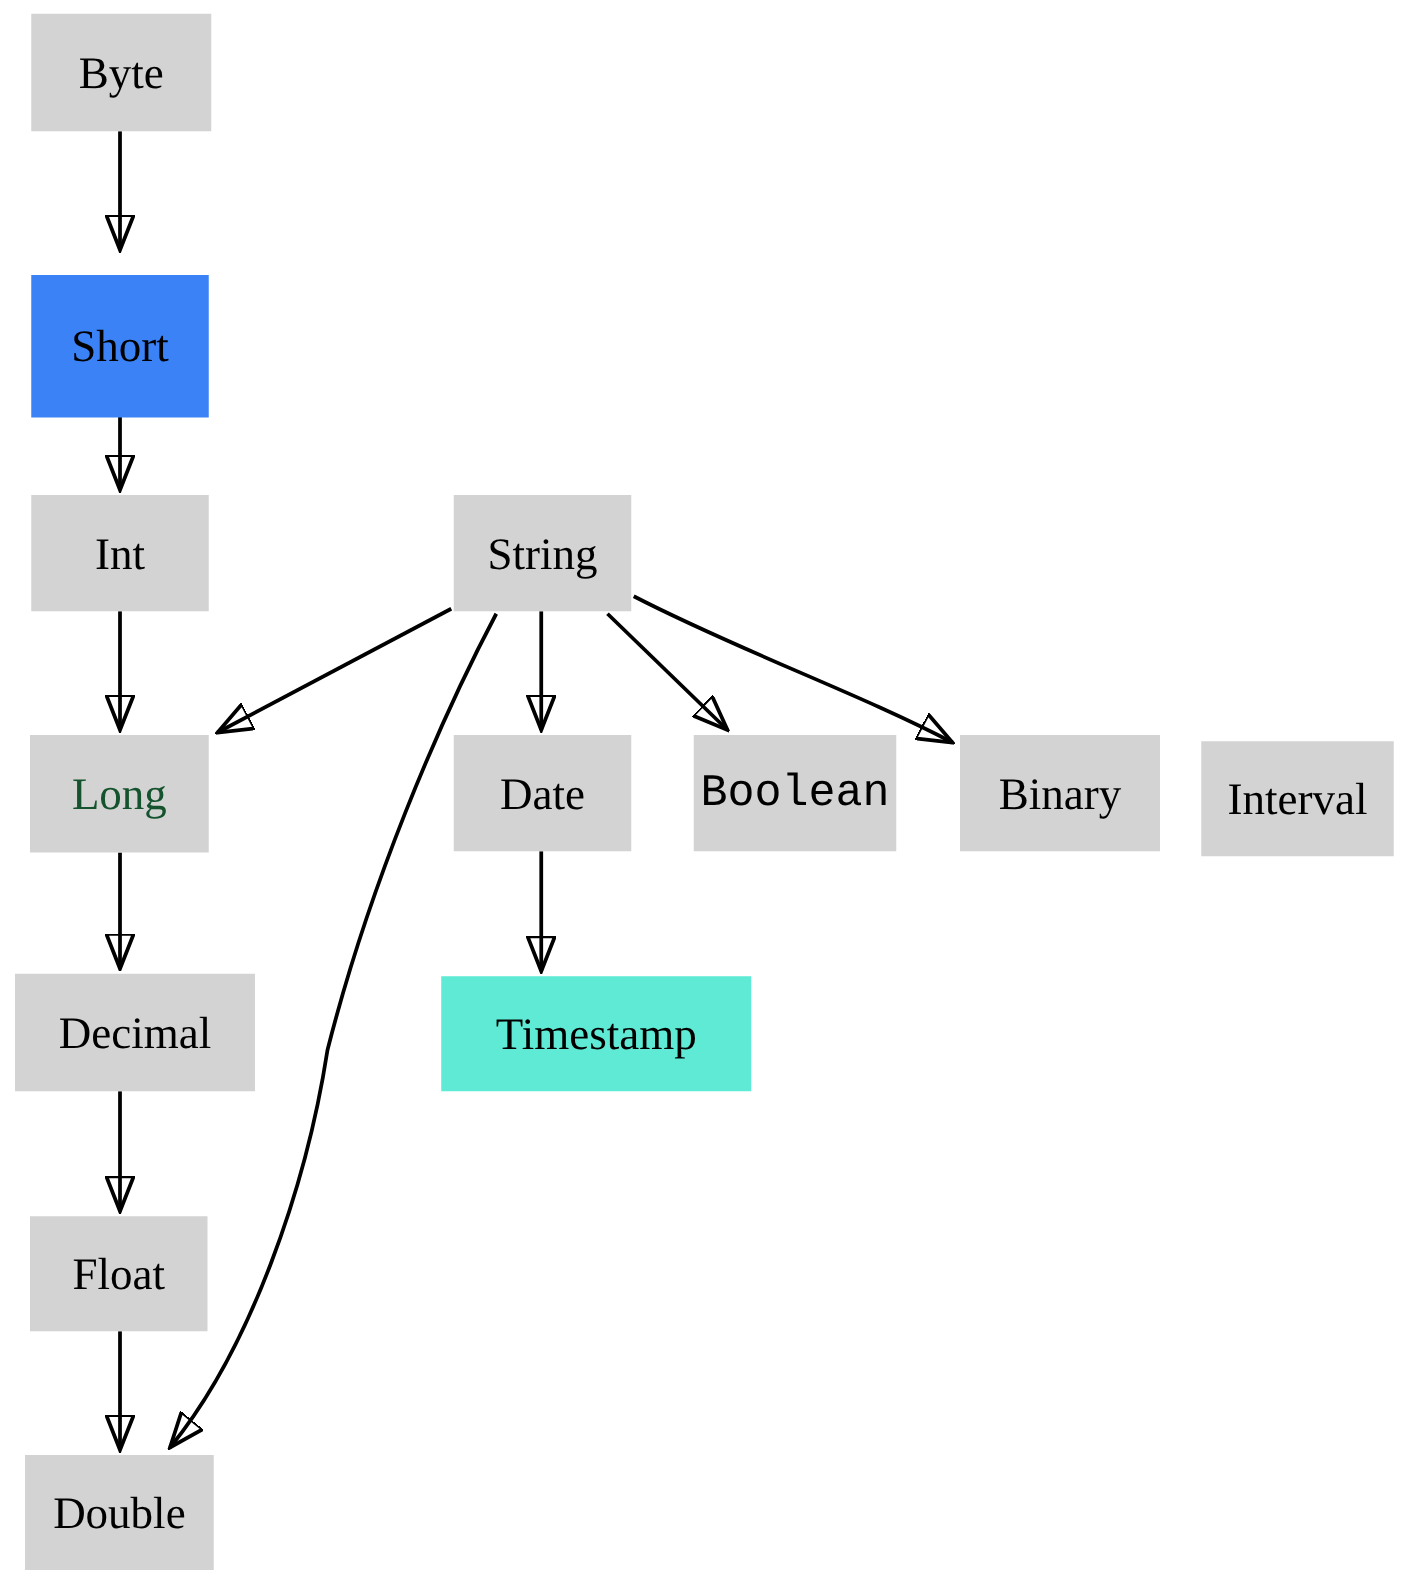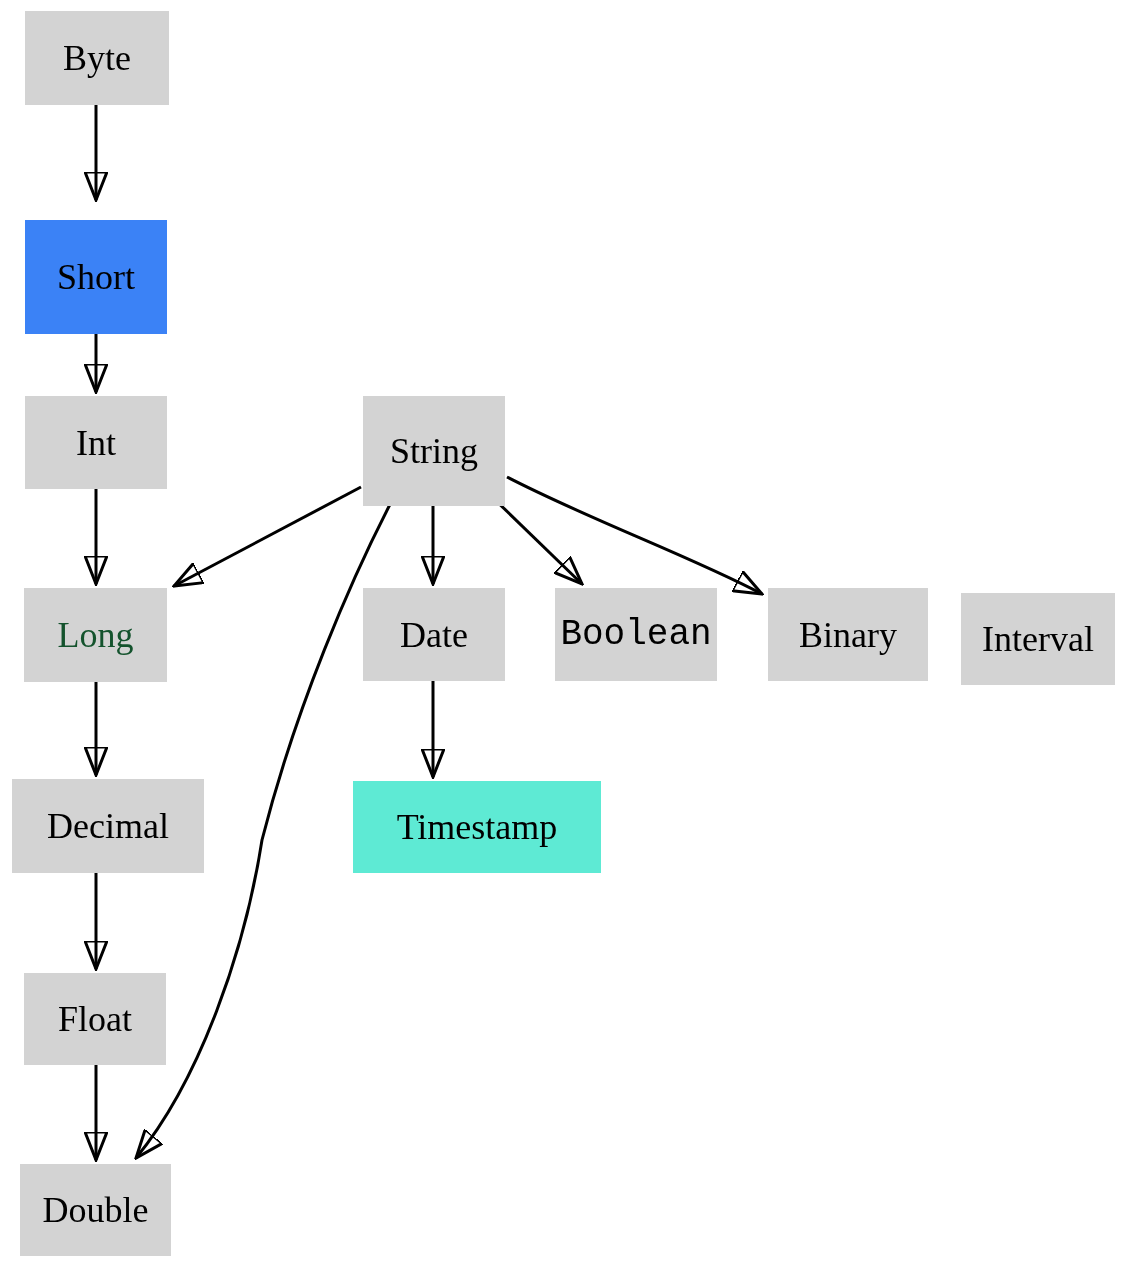--- a/index.html
+++ b/index.html
@@ -68,21 +68,21 @@
   <div id="node-group">
       <div class="node" style="left: 25px; top: 11px; width: 144px; height: 94px; background: rgb(211, 211, 211);">
         <span class="node-label" style="color: rgb(0, 0, 0);">Byte</span>
       </div>
       <div class="node" style="left: 25px; top: 204px; width: 142px; height: 114px; background: #3b82f6; margin-top: 16px;">
         <span class="node-label" style="color: rgb(0, 0, 0);">Short</span>
       </div>
       <div class="node" style="left: 25px; top: 396px; width: 142px; height: 93px; background: rgb(211, 211, 211);">
         <span class="node-label" style="color: rgb(0, 0, 0);">Int</span>
       </div>
-      <div class="node" style="left: 363px; top: 396px; width: 142px; height: 110px; background: rgb(211, 211, 211);">
+      <div class="node" style="left: 363px; top: 396px; width: 142px; height: 93px; background: rgb(211, 211, 211);">
         <span class="node-label" style="color: rgb(0, 0, 0);">String</span>
       </div>
       <div class="node" style="left: 24px; top: 588px; width: 143px; height: 94px; background: rgb(211, 211, 211);">
         <span class="node-label" style="color: #14532d; text-align: right;">Long</span>
       </div>
       <div class="node" style="left: 363px; top: 588px; width: 142px; height: 93px; background: rgb(211, 211, 211);">
         <span class="node-label" style="color: rgb(0, 0, 0);">Date</span>
       </div>
       <div class="node" style="left: 555px; top: 588px; width: 162px; height: 93px; background: rgb(211, 211, 211);">
         <span class="node-label" style="color: rgb(0, 0, 0); font-family: Liberation Mono, monospace;">Boolean</span>

